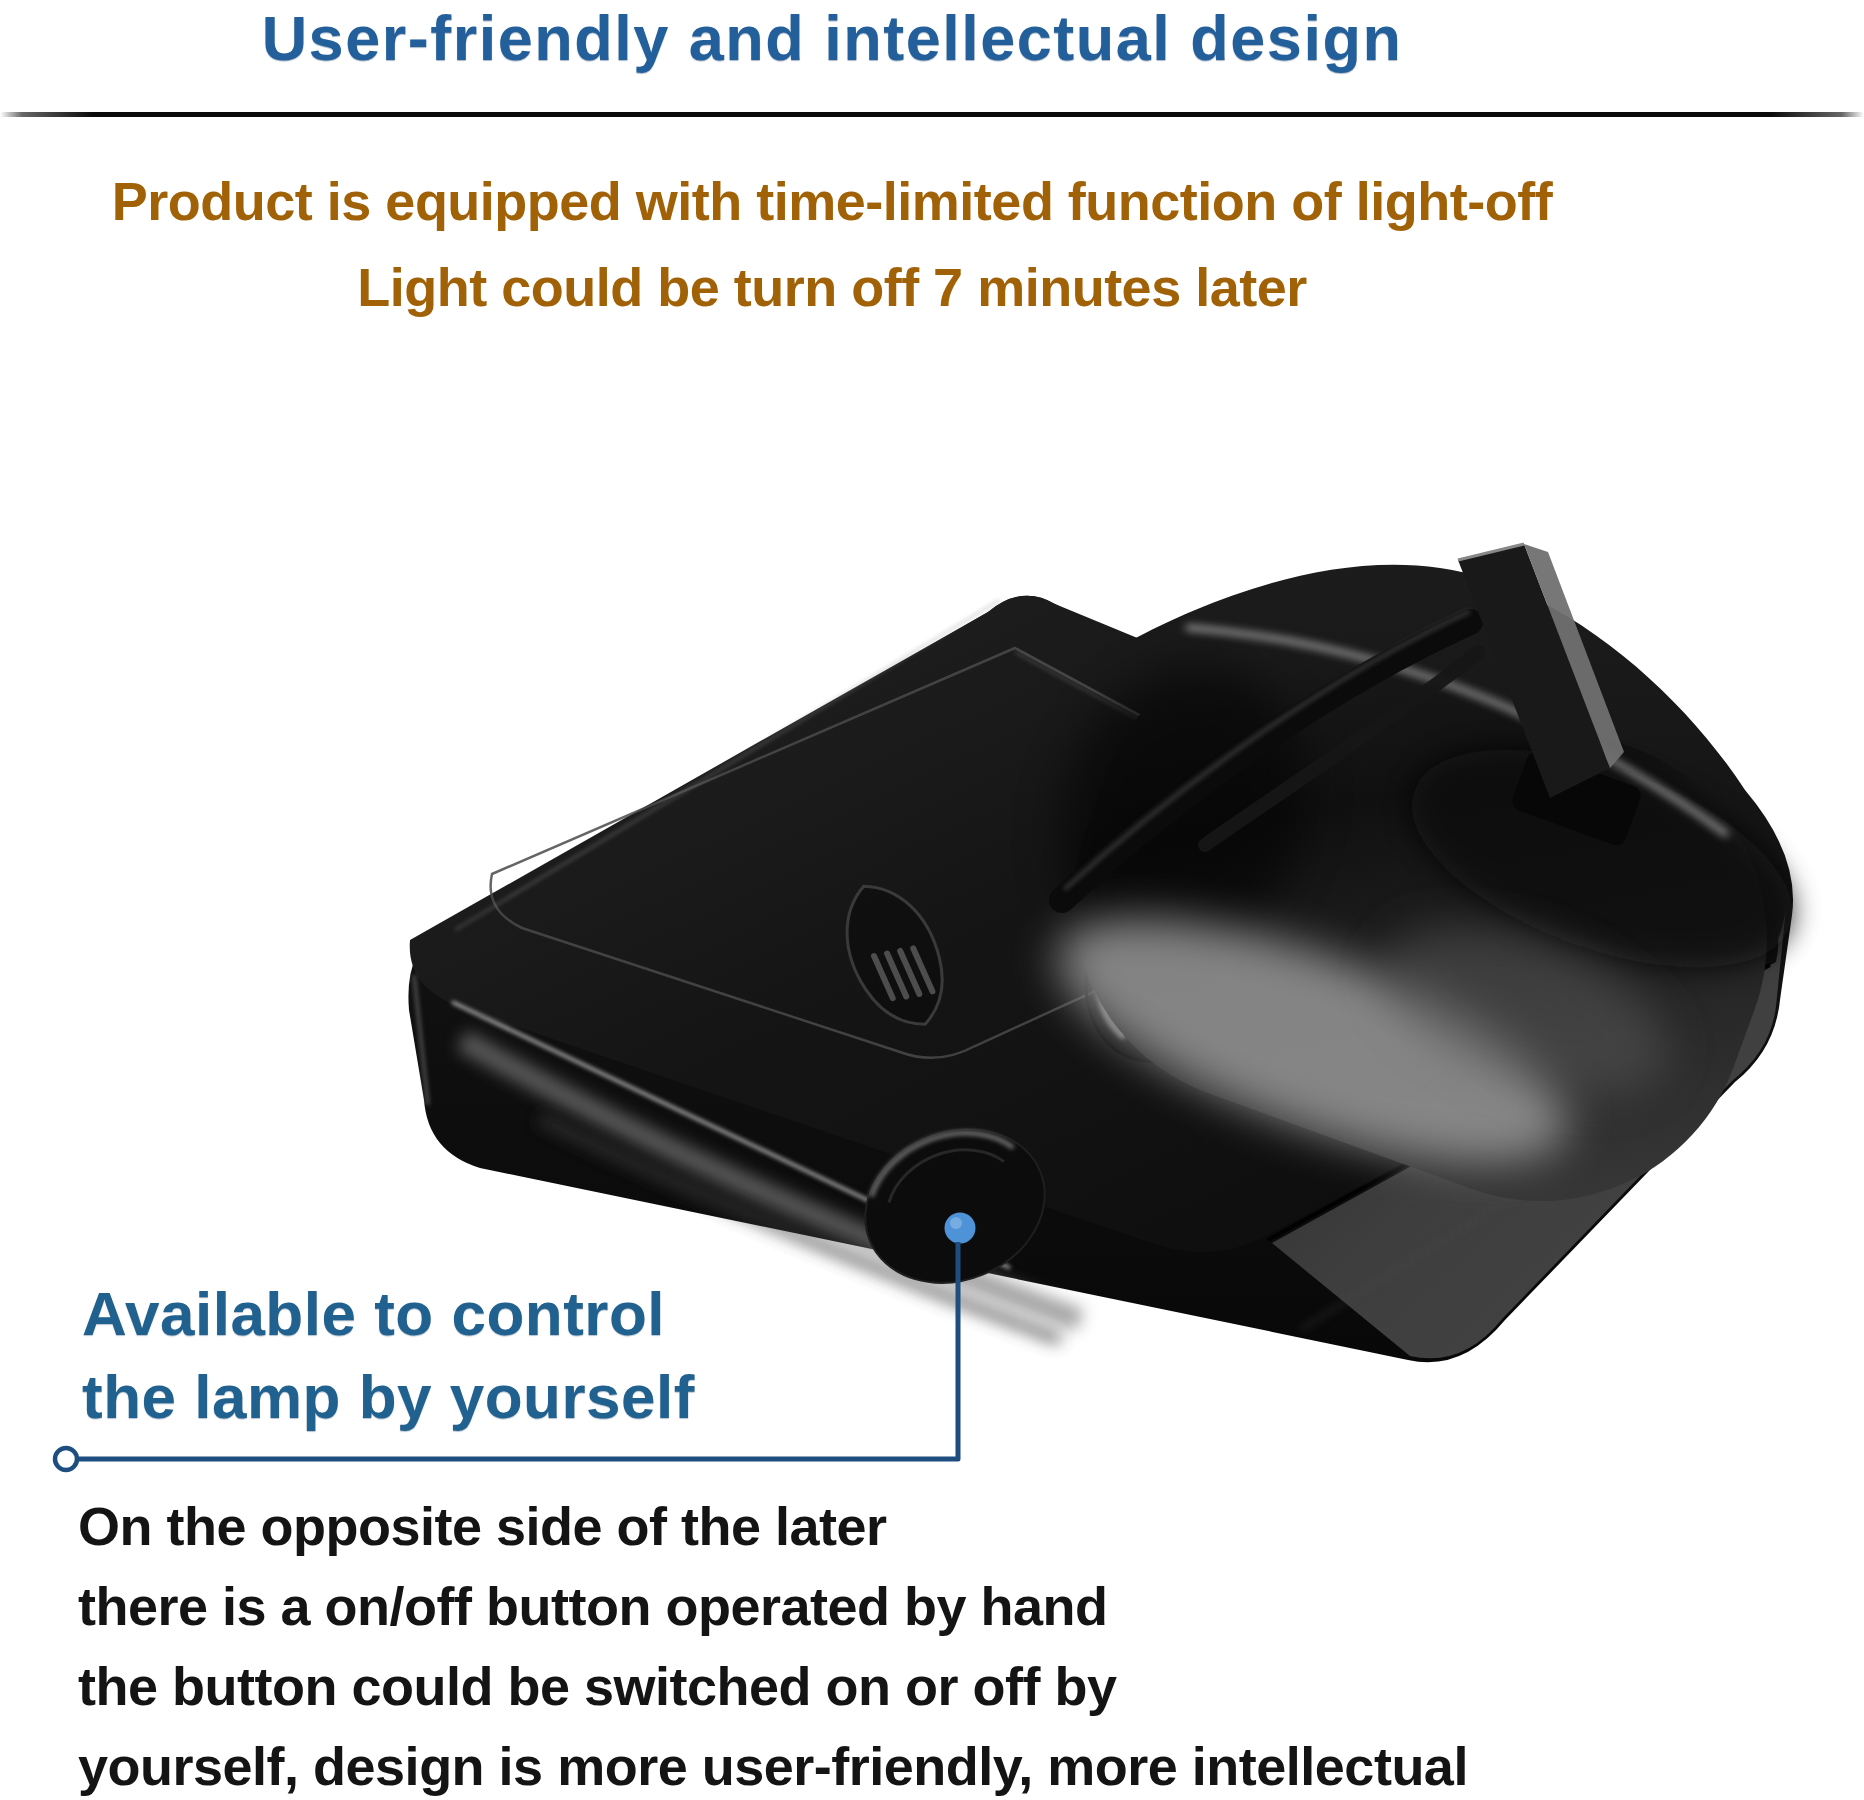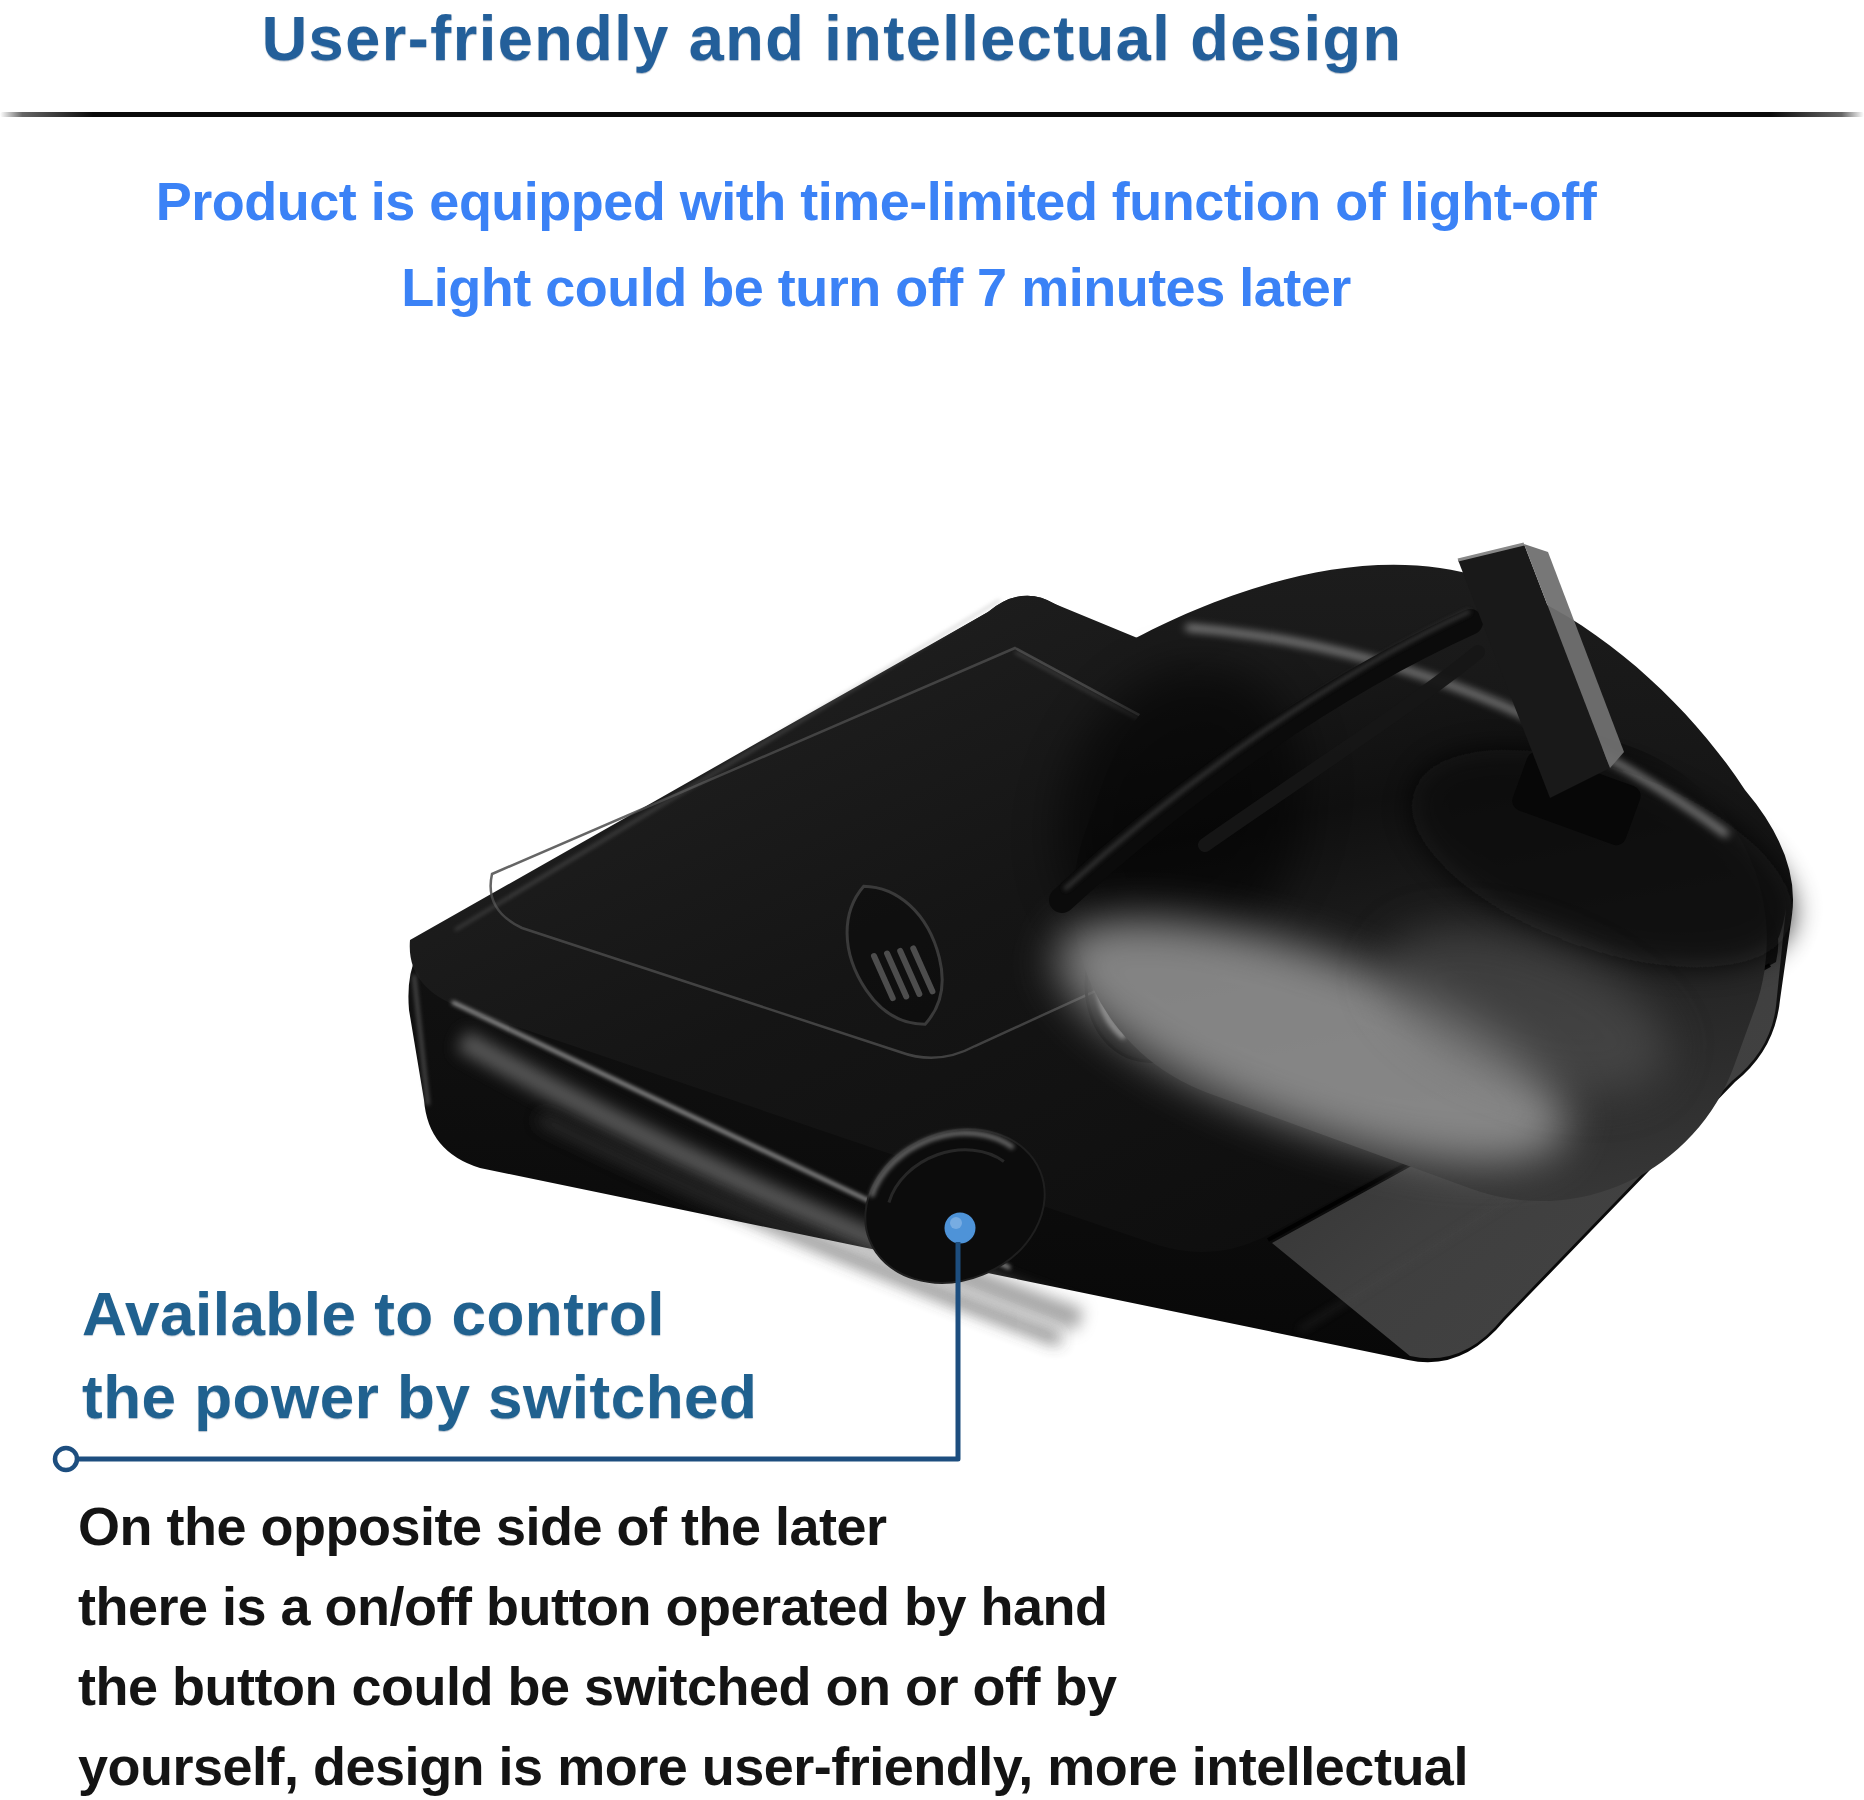--- a/index.html
+++ b/index.html
@@ -4,21 +4,21 @@
 <style>
   html,body{margin:0;padding:0;background:#ffffff;}
   .page{position:relative;width:1864px;height:1800px;background:#ffffff;overflow:hidden;
         font-family:"Liberation Sans", sans-serif;}
   .page-title{position:absolute;top:2px;left:0;width:1664px;text-align:center;
         font-size:63px;font-weight:700;letter-spacing:1.5px;color:#235f9a;
         text-shadow:0 1px 1px rgba(16,50,90,.35);}
   .title-divider{position:absolute;top:112px;left:0;width:1864px;height:5px;border-radius:3px;
         background:linear-gradient(90deg, rgba(0,0,0,0) 0%, #666 1.2%, #0a0a0a 5%, #0a0a0a 95%, #666 98.8%, rgba(0,0,0,0) 100%);}
   .intro-text{position:absolute;top:158px;left:0;width:1664px;text-align:center;
-        font-size:54px;font-weight:700;letter-spacing:-0.5px;color:#3b82f6;line-height:86px;margin-left:44px;}
+        font-size:54px;font-weight:700;letter-spacing:-0.5px;color:#a16207;line-height:86px;}
   .product-stage{position:absolute;top:0;left:0;width:1864px;height:1800px;}
   .callout-heading{position:absolute;left:82px;top:1272px;
         font-size:62px;font-weight:700;letter-spacing:0.5px;color:#20618f;line-height:83px;
         text-shadow:0 1px 1px rgba(16,50,90,.3);}
   .footer-text{position:absolute;left:78px;top:1486px;
         font-size:54px;font-weight:700;letter-spacing:-0.5px;color:#141414;line-height:80px;white-space:nowrap;}
 </style>
 </head>
 <body>
 
@@ -157,21 +157,21 @@
       <circle cx="960" cy="1228" r="15.5" fill="#4e93d8"></circle>
       <circle cx="956" cy="1223" r="6" fill="#85b4e6" opacity="0.75"></circle>
     </g>
 
     <path d="M 958 1242 L 958 1459 L 78 1459" stroke="#1d4e7f" stroke-width="5" fill="none" stroke-linejoin="round"></path>
     <circle cx="66" cy="1459" r="11" fill="#ffffff" stroke="#1d4e7f" stroke-width="4.5"></circle>
   </svg>
 
   <div class="callout-heading">
     <div>Available to control</div>
-    <div>the power by switched</div>
+    <div>the lamp by yourself</div>
   </div>
 
   <div class="footer-text">
     <div>On the opposite side of the later</div>
     <div>there is a on/off button operated by hand</div>
     <div>the button could be switched on or off by</div>
     <div>yourself, design is more user-friendly, more intellectual</div>
   </div>
 
 </div>

